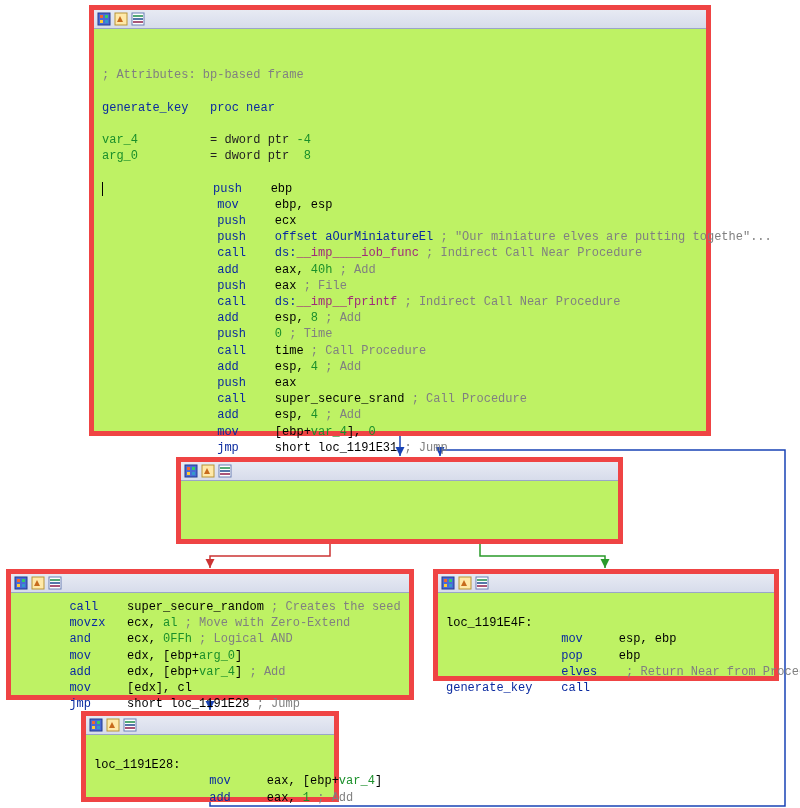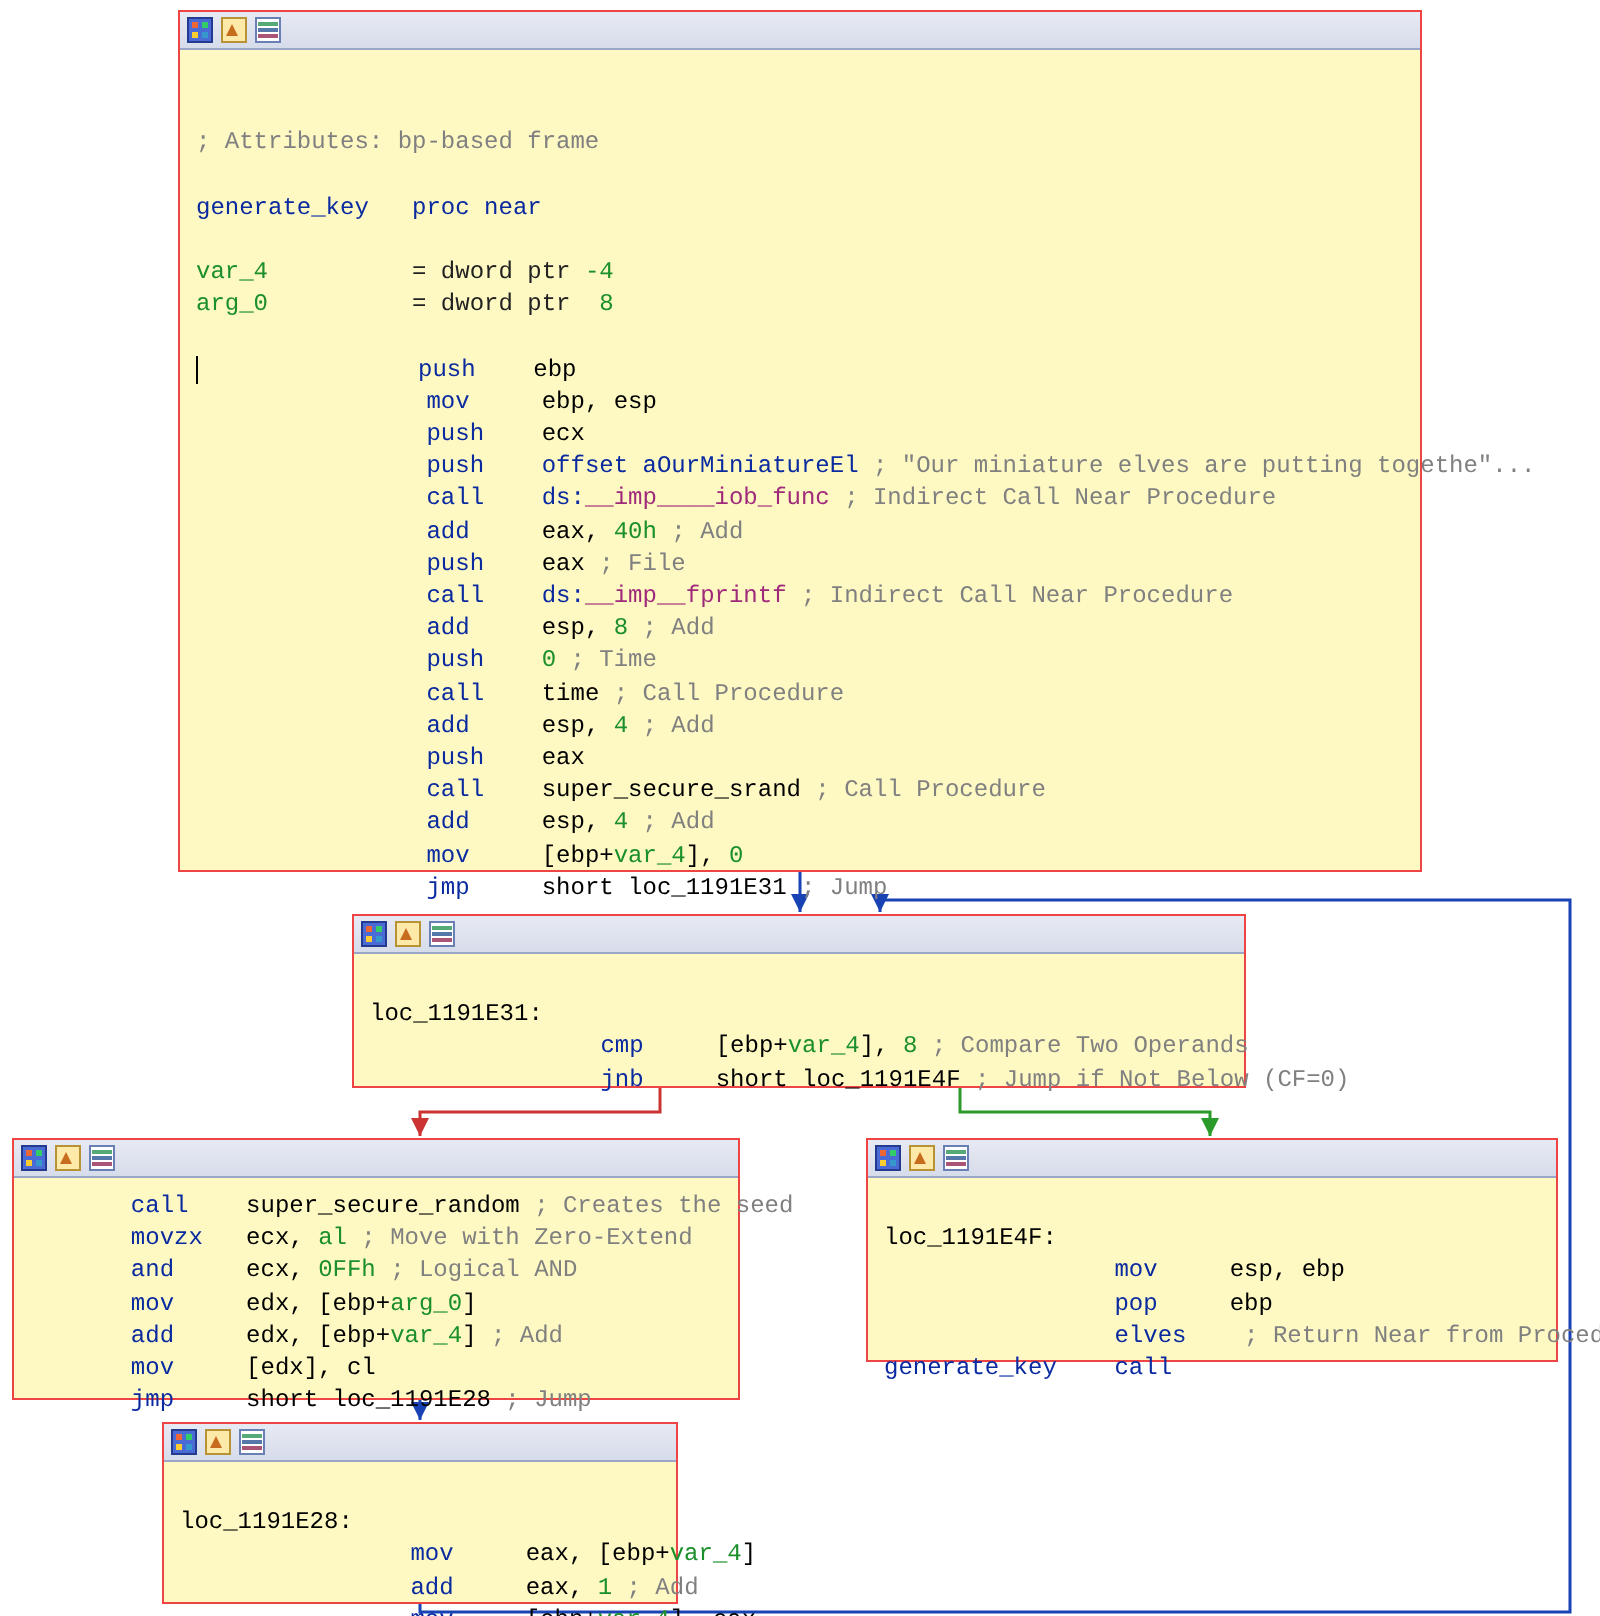--- a/index.html
+++ b/index.html
@@ -1,17 +1,17 @@
 <!DOCTYPE html>
 <html><head>
 <meta charset="utf-8">
 <style>
 html,body{margin:0;padding:0;background:#fff;font-family:"Consolas","Courier New",monospace;font-size:12px;color:#222;line-height:1.35}
 .canvas{position:relative;width:800px;height:808px}
-.node{position:absolute;border:1px solid #ef4444;background:#fef9c3;box-sizing:border-box}
+.node{position:absolute;border:5px solid #ef4444;background:#bef264;box-sizing:border-box}
 .titlebar{height:18px;background:linear-gradient(#e7eaf3,#d7dceb);border-bottom:1px solid #9aa6c8;display:flex;align-items:center;padding:0 3px;gap:3px}
 .ico{width:14px;height:14px;display:inline-block}
 .body{padding:6px 8px;white-space:pre}
 .cursor{display:inline-block;width:1px;height:14px;background:#000;vertical-align:text-bottom;margin-right:2px}
 .c-comment{color:#808080}
 .c-named{color:#0a2aa0}
 .c-key{color:#0a2aa0}
 .c-imp{color:#a02a7a}
 .c-num{color:#1a8f2a}
 .c-var{color:#1a8f2a}
@@ -108,27 +108,23 @@
             <rect x="1" y="1" width="12" height="12" fill="#ffe9a8" stroke="#b89336"></rect>
             <path d="M3 10 L6 4 L9 10 Z" fill="#c76b1d"></path>
           </svg></span>
   <span class="ico"><svg viewBox="0 0 14 14">
             <rect x="1" y="1" width="12" height="12" fill="#fff" stroke="#6a7fb3"></rect>
             <rect x="2" y="3" width="10" height="2" fill="#5a7"></rect>
             <rect x="2" y="6" width="10" height="2" fill="#57a"></rect>
             <rect x="2" y="9" width="10" height="2" fill="#a57"></rect>
           </svg></span>
  </div>
- <div class="body">
-<span class="c-func">loc_1191E31:</span>
-                <span class="c-key">cmp</span>     <span class="c-func">[ebp+</span><span class="c-var">var_4</span><span class="c-func">], </span><span class="c-num">8</span><span class="c-comment"> ; Compare Two Operands</span>
-                <span class="c-key">jnb</span>     <span class="c-func">short loc_1191E4F</span><span class="c-comment"> ; Jump if Not Below (CF=0)</span></div>
-</div>
-
-<div class="node" style="left:6px;top:569px;width:364px;height:131px">
+</div>
+
+<div class="node" style="left:6px;top:569px;width:408px;height:131px">
  <div class="titlebar">
   <span class="ico"><svg viewBox="0 0 14 14">
             <rect x="1" y="1" width="12" height="12" fill="#4a6bd6" stroke="#233a8f"></rect>
             <rect x="3" y="3" width="3" height="3" fill="#e63"></rect>
             <rect x="8" y="3" width="3" height="3" fill="#3c6"></rect>
             <rect x="3" y="8" width="3" height="3" fill="#fc3"></rect>
             <rect x="8" y="8" width="3" height="3" fill="#39c"></rect>
           </svg></span>
   <span class="ico"><svg viewBox="0 0 14 14">
             <rect x="1" y="1" width="12" height="12" fill="#ffe9a8" stroke="#b89336"></rect>

